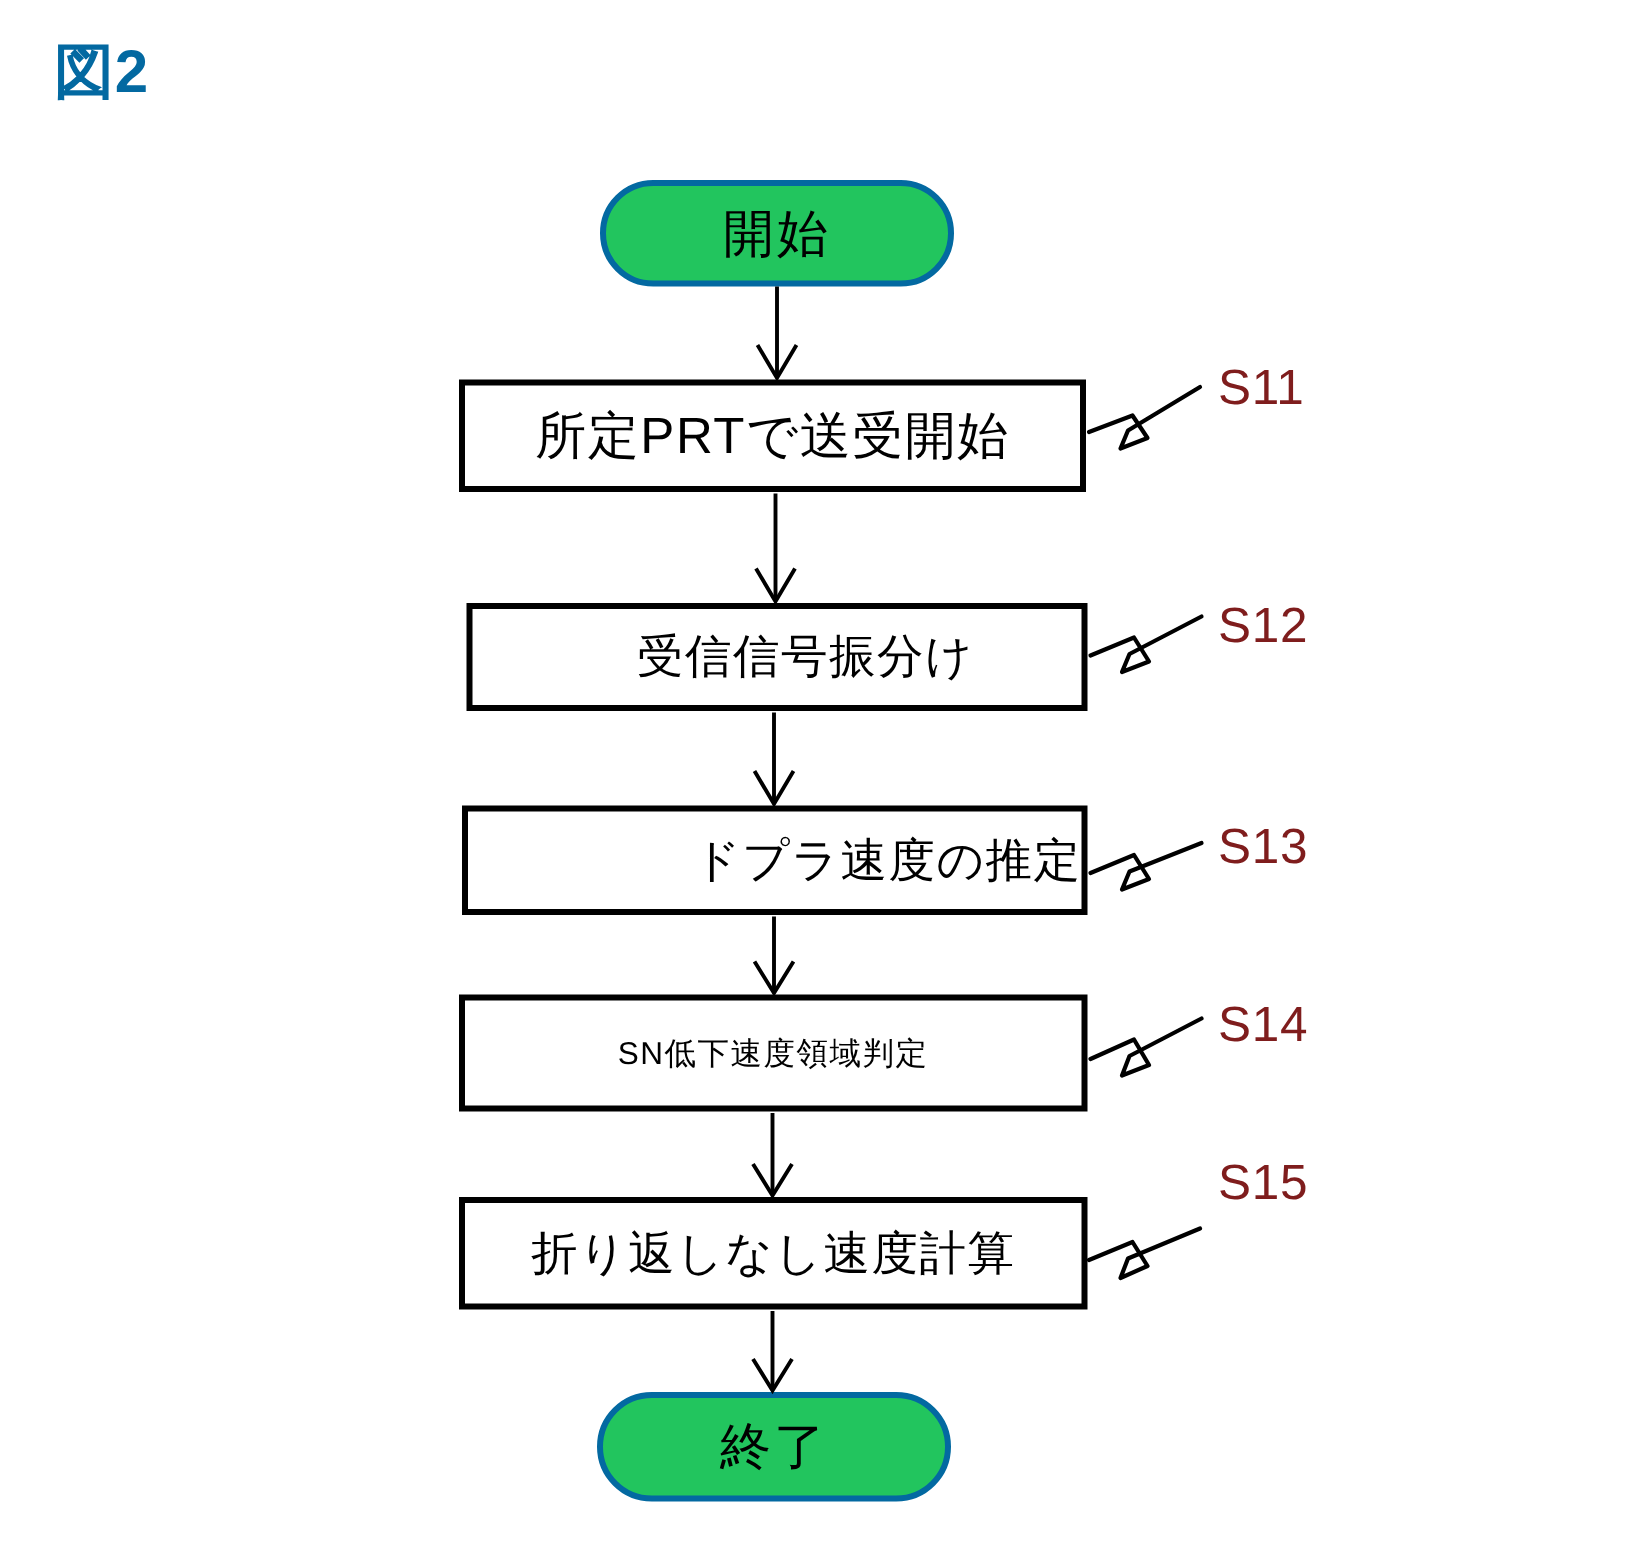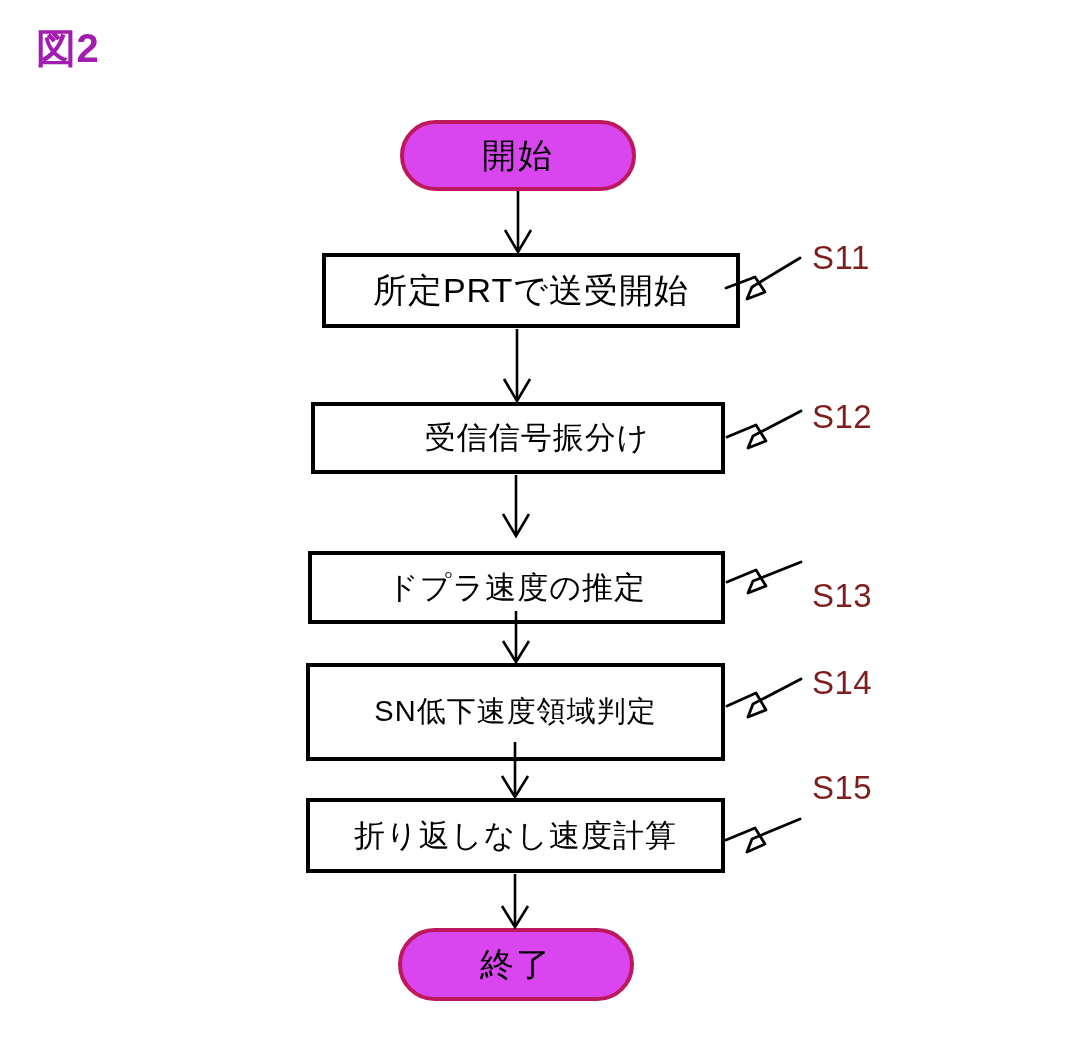--- a/index.html
+++ b/index.html
@@ -21,32 +21,32 @@
 
   
   #figure-title {
     position: absolute;
     left: 36px;
     top: 28px;
     font-size: 40px;
     font-weight: 700;
     letter-spacing: 0.5px;
     line-height: 1;
-    color: #a21caf;
+    color: #0369a1;
     white-space: nowrap;
     text-align: right;
   }
 
   
   .terminator {
     position: absolute;
     box-sizing: border-box;
-    border: 4px solid #be185d;
+    border: 4px solid #0369a1;
     border-radius: 999px;
-    background: #d946ef;
+    background: #22c55e;
     display: flex;
     align-items: center;
     justify-content: center;
     font-size: 34px;
     font-weight: 500;
     letter-spacing: 2px;
     color: #000;
   }
   #node-start {
     left: 400px;
@@ -67,38 +67,38 @@
     position: absolute;
     box-sizing: border-box;
     border: 4px solid #000;
     background: #fff;
     display: flex;
     align-items: center;
     justify-content: center;
     color: #000;
     letter-spacing: 1px;
   }
-  #box-s11 { left: 322px; top: 253px; width: 418px; height: 75px; font-size: 34px; }
+  #box-s11 { left: 306px; top: 253px; width: 418px; height: 75px; font-size: 34px; }
   #box-s12 { left: 311px; top: 402px; width: 414px; height: 72px; font-size: 31px; padding-left: 38px; }
-  #box-s13 { left: 308px; top: 551px; width: 417px; height: 73px; font-size: 31px; }
-  #box-s14 { left: 306px; top: 663px; width: 419px; height: 98px; font-size: 29px; }
+  #box-s13 { left: 308px; top: 537px; width: 417px; height: 73px; font-size: 31px; justify-content: flex-end; }
+  #box-s14 { left: 306px; top: 663px; width: 419px; height: 78px; font-size: 21px; }
   #box-s15 { left: 306px; top: 798px; width: 419px; height: 75px; font-size: 31px; justify-content: center; }
 
   
   .step-label {
     position: absolute;
     font-size: 33px;
     font-weight: 400;
     letter-spacing: 0.5px;
     color: #7f1d1d;
     white-space: nowrap;
   }
   #label-s11 { left: 812px; top: 239px; }
   #label-s12 { left: 812px; top: 398px; }
-  #label-s13 { left: 812px; top: 545px; margin-top: 32px; }
+  #label-s13 { left: 812px; top: 545px; }
   #label-s14 { left: 812px; top: 664px; }
   #label-s15 { left: 812px; top: 769px; }
 
   
   #connector-layer {
     position: absolute;
     left: 0;
     top: 0;
     width: 1087px;
     height: 1039px;

